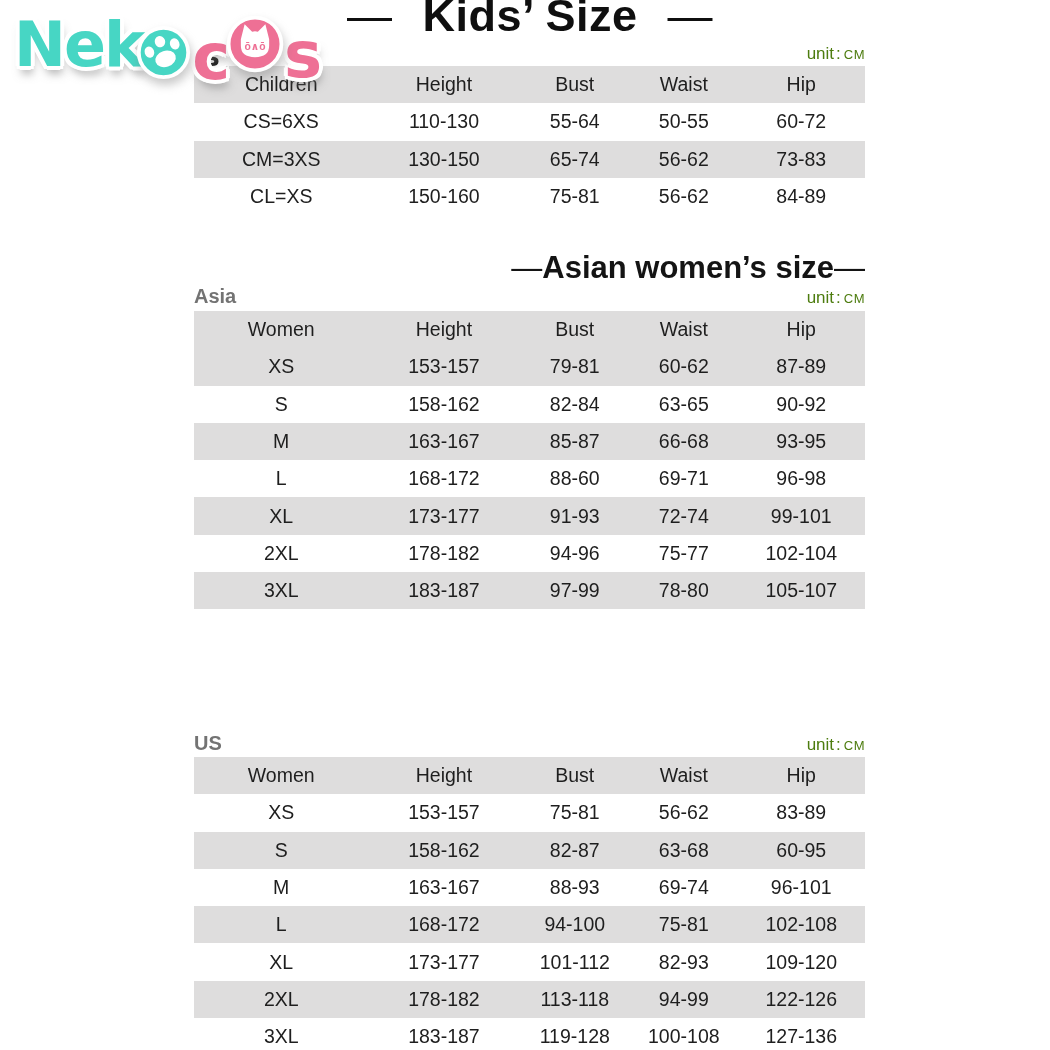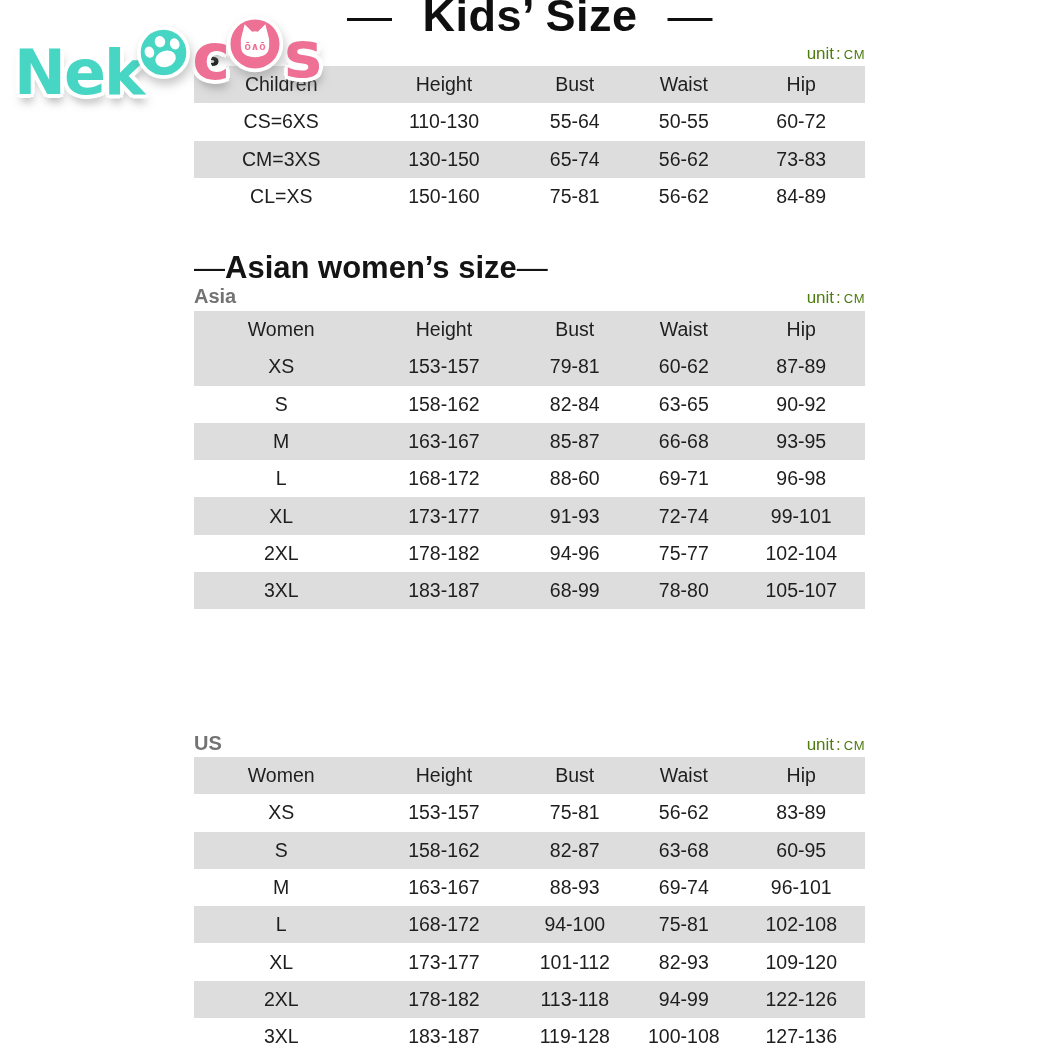--- a/index.html
+++ b/index.html
@@ -12,21 +12,21 @@
   
   .main-title {
     position:absolute; left:190px; top:-10px; width:680px;
     text-align:center; font-size:45px; font-weight:600; letter-spacing:0.5px;
     color:#0f0f0f; white-space:nowrap;
   }
   .main-title .dash { display:inline-block; margin:0 30px; font-weight:400; }
 
   
   .section-title {
-    position:absolute; left:194px; width:671px; text-align:left;
+    position:absolute; left:194px; width:671px; text-align:right;
     font-size:31px; font-weight:600; color:#141414; white-space:nowrap;
   }
   #asia-title { top:250px; }
   #us-title   { top:692px; }
   .section-title .dash { font-weight:400; }
 
   
   .meta-row {
     position:absolute; left:194px; width:671px;
     display:flex; justify-content:space-between; align-items:flex-end;
@@ -52,21 +52,20 @@
   .tcell { text-align:center; font-size:19.5px; color:#1e1e1e; white-space:nowrap; }
 
   
   .logo { position:absolute; left:14px; top:8px; display:flex; align-items:flex-start; z-index:5; }
   .logo-letter {
     font-family:"DejaVu Sans",sans-serif; font-weight:800; letter-spacing:-2px;
     text-shadow:
       -3px -3px 0 #fff, 3px -3px 0 #fff, -3px 3px 0 #fff, 3px 3px 0 #fff,
       -4px 0 0 #fff, 4px 0 0 #fff, 0 -4px 0 #fff, 0 4px 0 #fff,
       2px 8px 9px rgba(110,110,110,.5);
-    margin-top: 28px;
   }
   .t1 { font-size:62px; color:var(--teal,#47d6c4); }
   .t2 { font-size:64px; color:var(--pink,#ee7095); margin-top:12px; }
   .t3 { font-size:64px; color:var(--pink,#ee7095); margin-top:10px; }
   .paw-wrap { margin:16px 0 0 -8px; line-height:0; filter:drop-shadow(2px 6px 5px rgba(120,120,120,.4)); }
   .cat-wrap { margin:2px -4px 0 -6px; line-height:0; filter:drop-shadow(2px 6px 5px rgba(120,120,120,.4)); }
   .logo-artifact {
     position:absolute; left:178px; top:32px; display:flex; align-items:center; z-index:-1;
   }
   .artifact-colon { font-size:13px; font-weight:700; color:#333; margin-right:3px; }
@@ -203,21 +202,21 @@
       <div class="trow white">
         <div class="tcell">2XL</div>
         <div class="tcell">178-182</div>
         <div class="tcell">94-96</div>
         <div class="tcell">75-77</div>
         <div class="tcell">102-104</div>
       </div>
       <div class="trow gray">
         <div class="tcell">3XL</div>
         <div class="tcell">183-187</div>
-        <div class="tcell">68-99</div>
+        <div class="tcell">97-99</div>
         <div class="tcell">78-80</div>
         <div class="tcell">105-107</div>
       </div>
     </div>
 
   <div class="meta-row" id="us-meta">
     <span class="region-label">US</span>
     <span class="unit-label">
       <span>unit</span><span class="colon">:</span><span class="cm">CM</span>
     </span>

